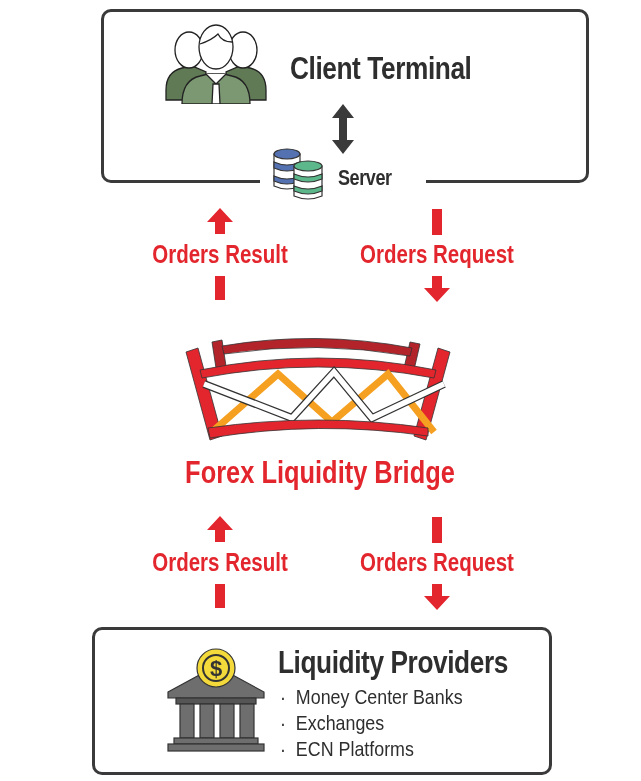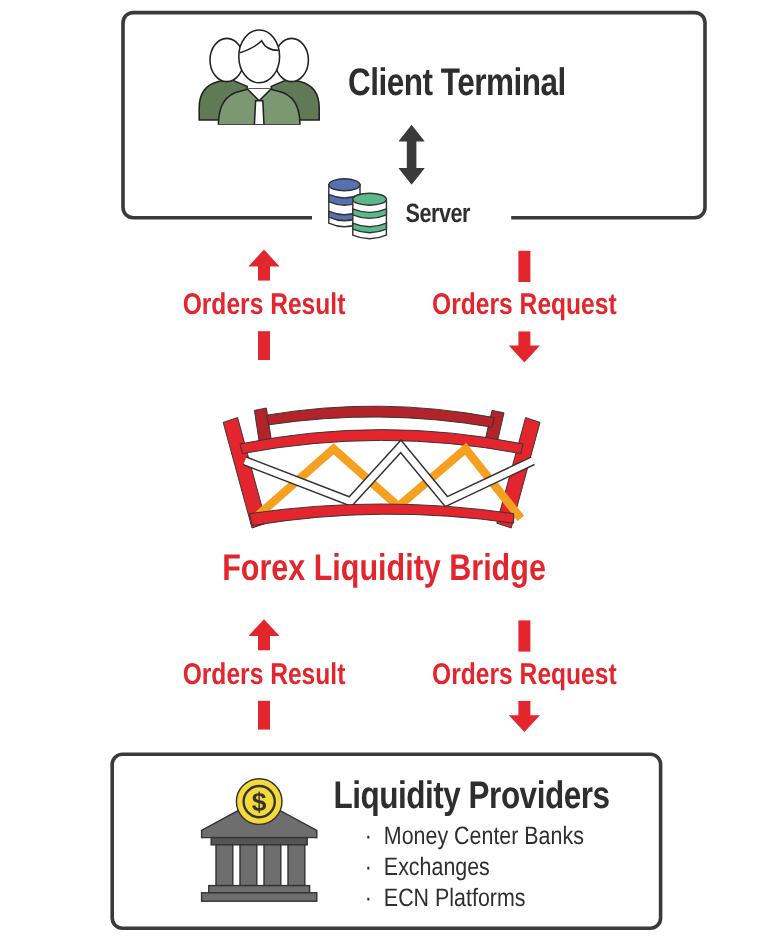--- a/index.html
+++ b/index.html
@@ -114,17 +114,17 @@
     <rect x="10" y="90" width="84" height="6" fill="#6e6e6e"></rect>
     <rect x="4" y="96" width="96" height="7" fill="#6e6e6e"></rect>
     <circle cx="52" cy="20" r="19" fill="#f3d93a"></circle>
     <circle cx="52" cy="20" r="13" fill="none" stroke="#333" stroke-width="2"></circle>
   </g>
   <text x="52" y="28" text-anchor="middle" font-family="Liberation Sans, sans-serif" font-weight="bold" font-size="22" fill="#333">$</text>
 </svg>
 
 <div class="abs title-dark" style="left:278px; top:644px; font-size:32px; line-height:36px;">Liquidity Providers</div>
 
-<div class="abs" style="left:304px; top:684px;">
+<div class="abs" style="left:280px; top:684px;">
   <div class="bullet-item" style="height:26px; line-height:26px;"><span>·</span>&nbsp; <span>Money Center Banks</span></div>
   <div class="bullet-item" style="height:26px; line-height:26px;"><span>·</span>&nbsp; <span>Exchanges</span></div>
   <div class="bullet-item" style="height:26px; line-height:26px;"><span>·</span>&nbsp; <span>ECN Platforms</span></div>
 </div>
 
 </body></html>

